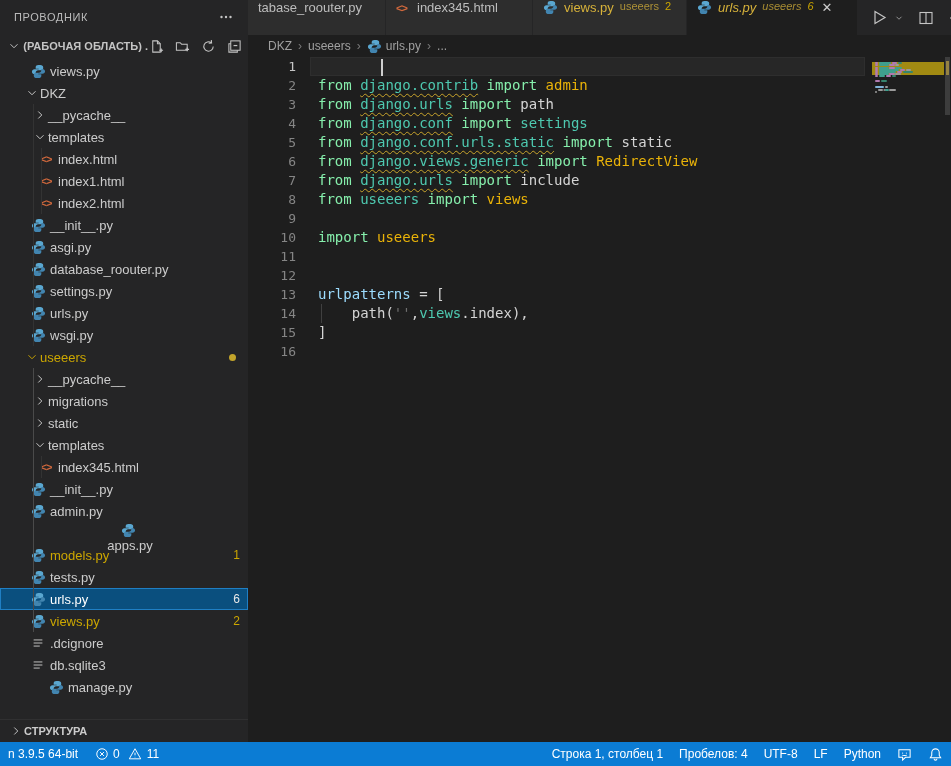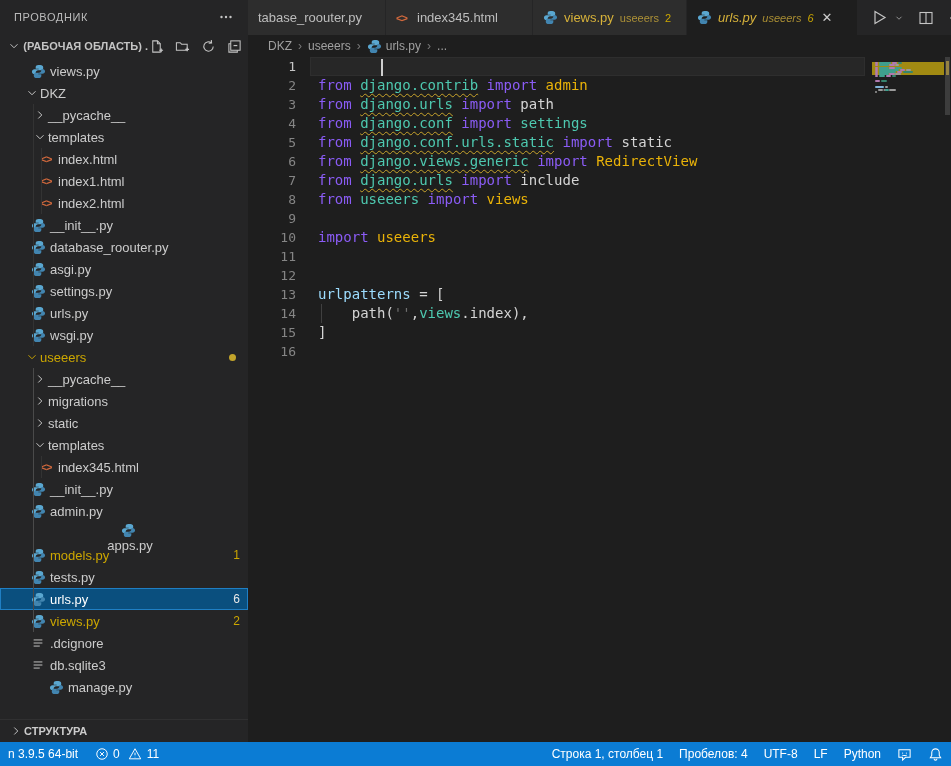--- a/index.html
+++ b/index.html
@@ -33,21 +33,21 @@
               background:#C2A42B; }
   .guide { position:absolute; width:1px; background:#4a4a4a; }
   .guide.dim { background:#333333; }
   #outline-header { position:absolute; left:0; right:0; bottom:0; height:23px;
                     border-top:1px solid #303031; display:flex; align-items:center;
                     padding:0 8px; font-size:11px; font-weight:bold; color:#cccccc; }
 
   
   #main { position:absolute; left:248px; top:0; right:0; bottom:24px; background:#1e1e1e; }
   #tabbar { height:35px; background:#252526; display:flex; align-items:stretch; }
-  .tab { display:flex; align-items:center; gap:6px; padding:0 10px; margin-right:1px;
+  .tab { display:flex; gap:6px; padding:0 10px; margin-right:1px;
          background:#2d2d2d; font-size:13px; color:#bdbdbd; cursor:pointer; flex:none;
          overflow:hidden; }
   .tab.active { background:#1e1e1e; }
   .tab .det { font-size:11px; opacity:.75; }
   .tab .tbadge { font-size:11px; color:#CCA700; }
   .tab.gold { color:#D7B23A; }
   .tab.italic .tlabel, .tab.italic .det, .tab.italic .tbadge { font-style:italic; }
   .tab .close { color:#cccccc; font-size:13px; margin-left:2px; cursor:pointer; }
   #tab-actions { margin-left:auto; display:flex; align-items:center; gap:14px;
                  padding:0 14px; color:#cccccc; }
@@ -56,21 +56,21 @@
   #breadcrumb .crumb { display:flex; align-items:center; gap:4px; cursor:pointer; }
   #breadcrumb .sep { color:#7a7a7a; }
 
   
   #codewrap { position:absolute; top:57px; left:0; right:0; bottom:0;
               font-family:"DejaVu Sans Mono", monospace; font-size:14px; }
   .cline { position:relative; height:19px; line-height:19px; white-space:pre; z-index:1; }
   .cline .ln { display:inline-block; width:48px; text-align:right; color:#858585;
                font-size:13px; margin-right:22px; }
   .cline.cur .ln { color:#c6c6c6; }
-  .tok.kw { color:#8b5cf6; } .tok.mod { color:#4EC9B0; } .tok.dim { color:#eab308; }
+  .tok.kw { color:#86efac; } .tok.mod { color:#4EC9B0; } .tok.dim { color:#eab308; }
   .tok.pl { color:#D4D4D4; } .tok.var { color:#9CDCFE; } .tok.str { color:#6F6F6F; }
   .tok.u { text-decoration:underline wavy #C8A42B 1px; text-underline-offset:3px; }
   #curline-bg { position:absolute; left:62px; right:86px; top:0; height:19px;
                 background:#272727; border:1px solid #2e2e2e; z-index:0; }
   #cursor { position:absolute; left:70px; top:1px; width:2px; height:17px;
             background:#cfcfcf; z-index:2; }
   #indent-guide { position:absolute; left:73px; top:247px; height:19px; width:1px;
                   background:#404040; z-index:0; }
   #minimap { position:absolute; top:0; right:7px; width:72px; height:120px; z-index:3; }
   #minimap .warnblock { position:absolute; left:0; right:0; background:#A18A12; }
@@ -206,30 +206,30 @@
           </span>
           <span>__init__.py</span>
         </div>
         <div class="row" style="padding-left: 30px;">
           <span class="ficon">
             <svg width="15" height="15" viewBox="0 0 16 16">
               <path fill="#5aa7d0" d="M7.9 1C6.1 1 5 1.9 5 3.2V5h3.2v.6H3.7C2.2 5.6 1 6.7 1 8.2s1.2 2.6 2.7 2.6H5V9.3C5 7.8 6.2 6.6 7.7 6.6h3.1c1.2 0 2.2-1 2.2-2.2v-1C13 2 11.8 1 10 1z"></path>
               <path fill="#4285b0" d="M8.1 15c1.8 0 2.9-.9 2.9-2.2V11H7.8v-.6h4.5c1.5 0 2.7-1.1 2.7-2.6S13.8 5.2 12.3 5.2H11v1.5C11 8.2 9.8 9.4 8.3 9.4H5.2C4 9.4 3 10.4 3 11.6v1.2C3 14 4.2 15 6 15z"></path>
             </svg>
           </span>
+          <span>asgi.py</span>
+        </div>
+        <div class="row" style="padding-left: 30px;">
+          <span class="ficon">
+            <svg width="15" height="15" viewBox="0 0 16 16">
+              <path fill="#5aa7d0" d="M7.9 1C6.1 1 5 1.9 5 3.2V5h3.2v.6H3.7C2.2 5.6 1 6.7 1 8.2s1.2 2.6 2.7 2.6H5V9.3C5 7.8 6.2 6.6 7.7 6.6h3.1c1.2 0 2.2-1 2.2-2.2v-1C13 2 11.8 1 10 1z"></path>
+              <path fill="#4285b0" d="M8.1 15c1.8 0 2.9-.9 2.9-2.2V11H7.8v-.6h4.5c1.5 0 2.7-1.1 2.7-2.6S13.8 5.2 12.3 5.2H11v1.5C11 8.2 9.8 9.4 8.3 9.4H5.2C4 9.4 3 10.4 3 11.6v1.2C3 14 4.2 15 6 15z"></path>
+            </svg>
+          </span>
           <span>database_roouter.py</span>
-        </div>
-        <div class="row" style="padding-left: 30px;">
-          <span class="ficon">
-            <svg width="15" height="15" viewBox="0 0 16 16">
-              <path fill="#5aa7d0" d="M7.9 1C6.1 1 5 1.9 5 3.2V5h3.2v.6H3.7C2.2 5.6 1 6.7 1 8.2s1.2 2.6 2.7 2.6H5V9.3C5 7.8 6.2 6.6 7.7 6.6h3.1c1.2 0 2.2-1 2.2-2.2v-1C13 2 11.8 1 10 1z"></path>
-              <path fill="#4285b0" d="M8.1 15c1.8 0 2.9-.9 2.9-2.2V11H7.8v-.6h4.5c1.5 0 2.7-1.1 2.7-2.6S13.8 5.2 12.3 5.2H11v1.5C11 8.2 9.8 9.4 8.3 9.4H5.2C4 9.4 3 10.4 3 11.6v1.2C3 14 4.2 15 6 15z"></path>
-            </svg>
-          </span>
-          <span>asgi.py</span>
         </div>
         <div class="row" style="padding-left: 30px; text-align: center;">
           <span class="ficon">
             <svg width="15" height="15" viewBox="0 0 16 16">
               <path fill="#5aa7d0" d="M7.9 1C6.1 1 5 1.9 5 3.2V5h3.2v.6H3.7C2.2 5.6 1 6.7 1 8.2s1.2 2.6 2.7 2.6H5V9.3C5 7.8 6.2 6.6 7.7 6.6h3.1c1.2 0 2.2-1 2.2-2.2v-1C13 2 11.8 1 10 1z"></path>
               <path fill="#4285b0" d="M8.1 15c1.8 0 2.9-.9 2.9-2.2V11H7.8v-.6h4.5c1.5 0 2.7-1.1 2.7-2.6S13.8 5.2 12.3 5.2H11v1.5C11 8.2 9.8 9.4 8.3 9.4H5.2C4 9.4 3 10.4 3 11.6v1.2C3 14 4.2 15 6 15z"></path>
             </svg>
           </span>
           <span>settings.py</span>
         </div>

